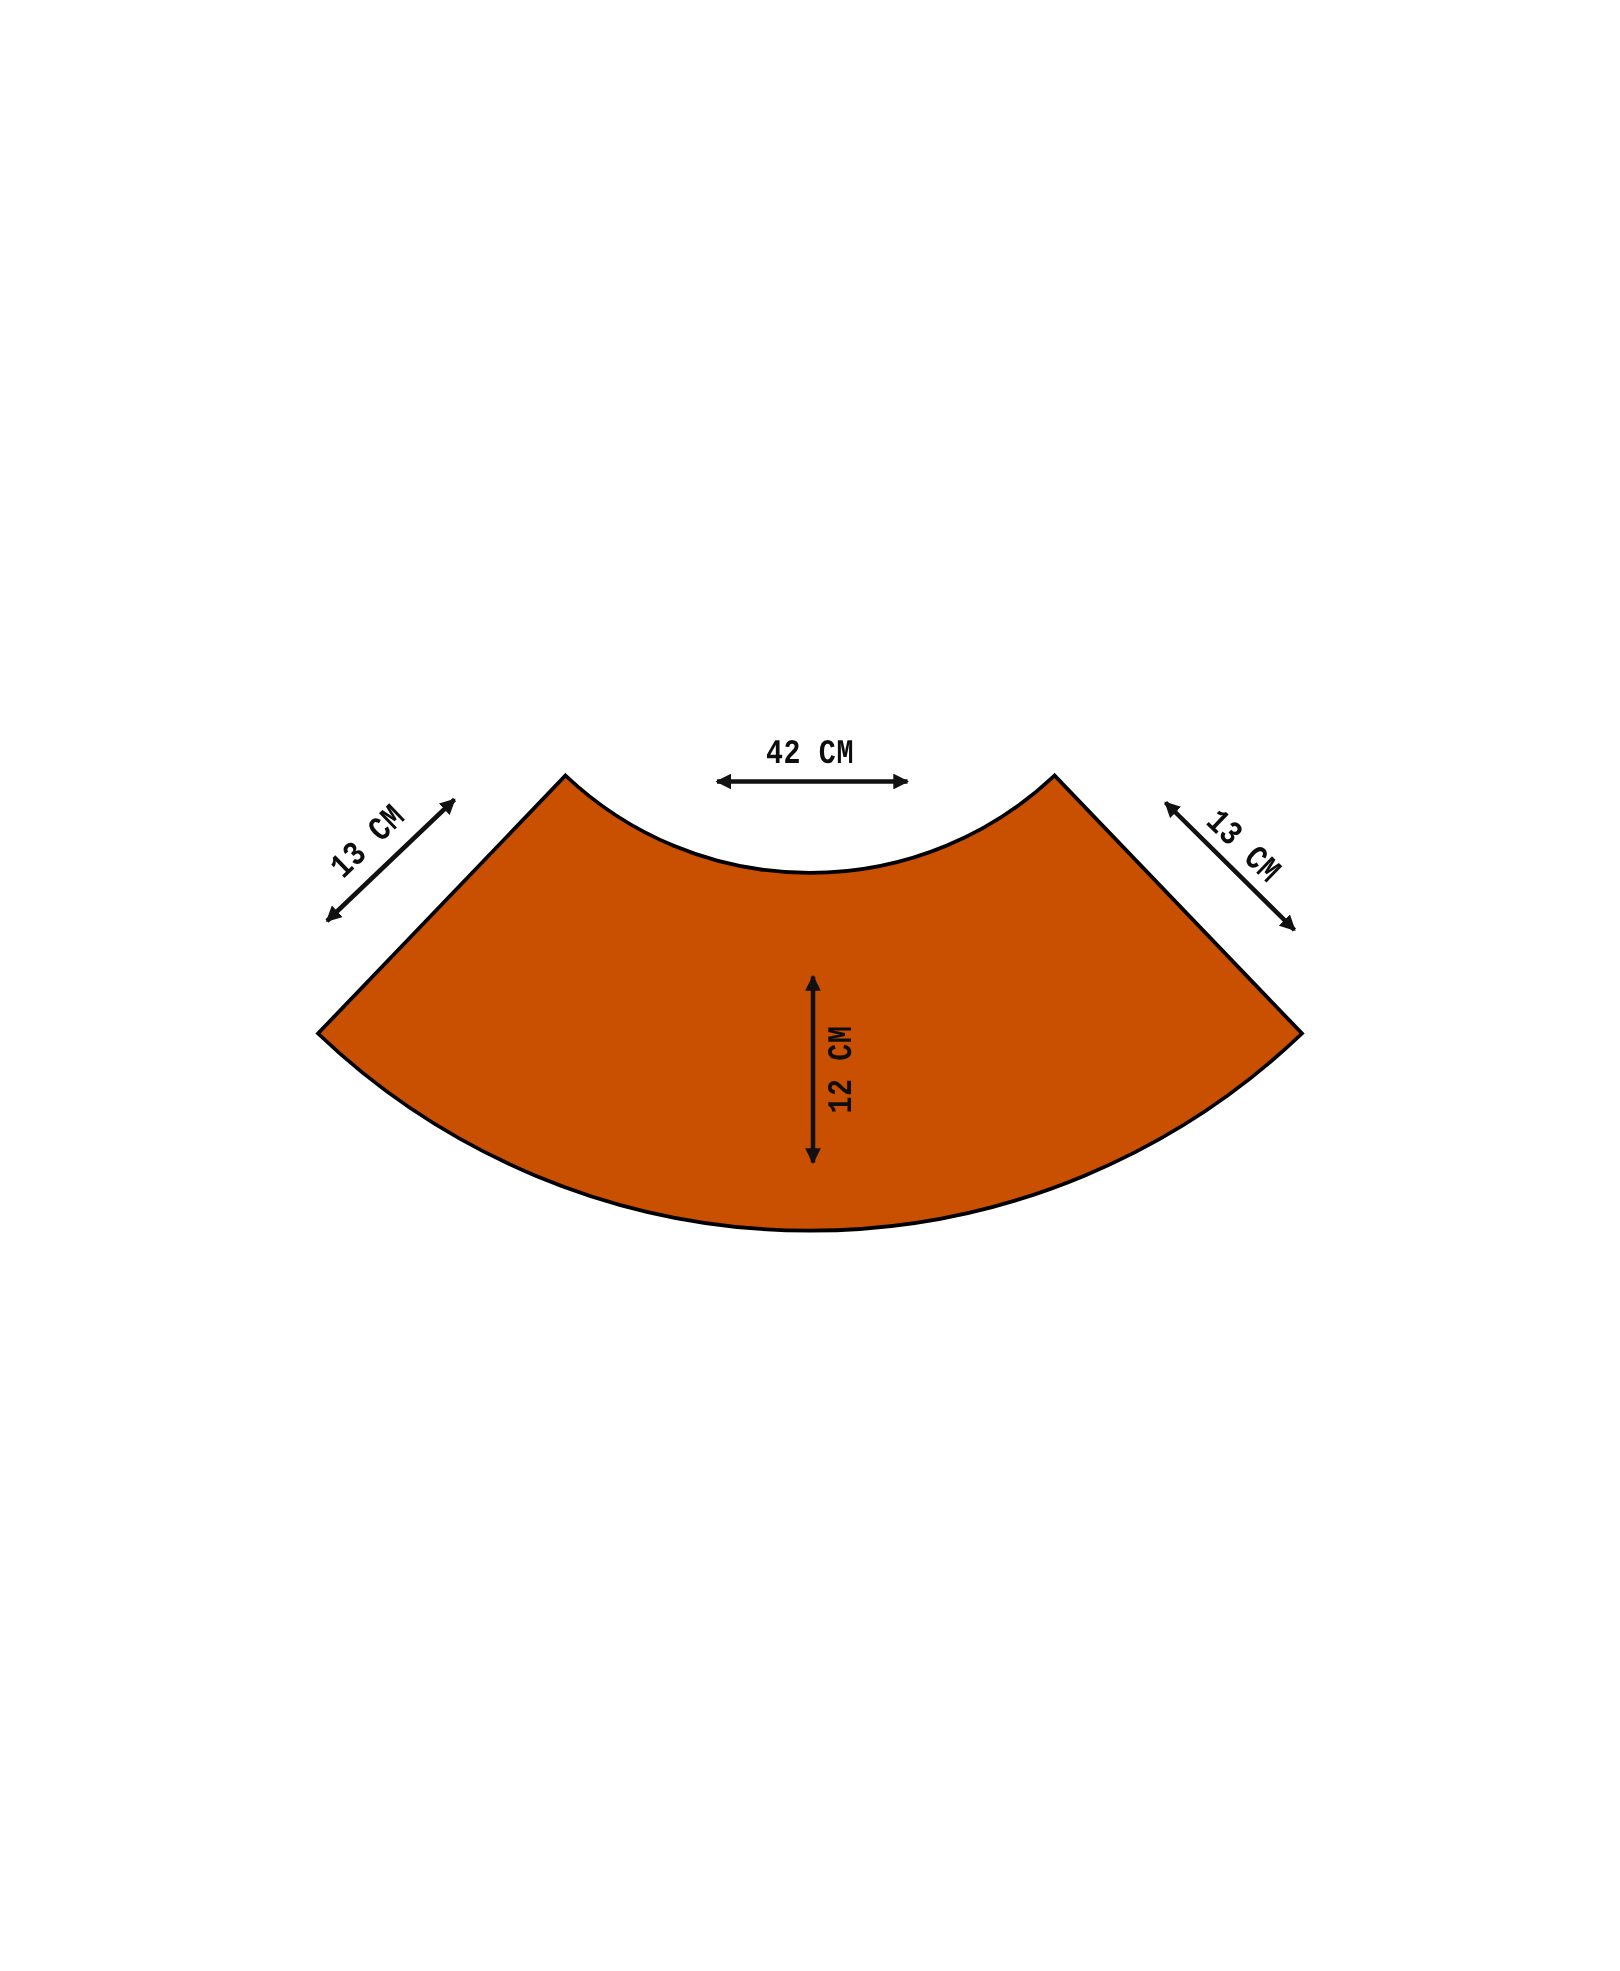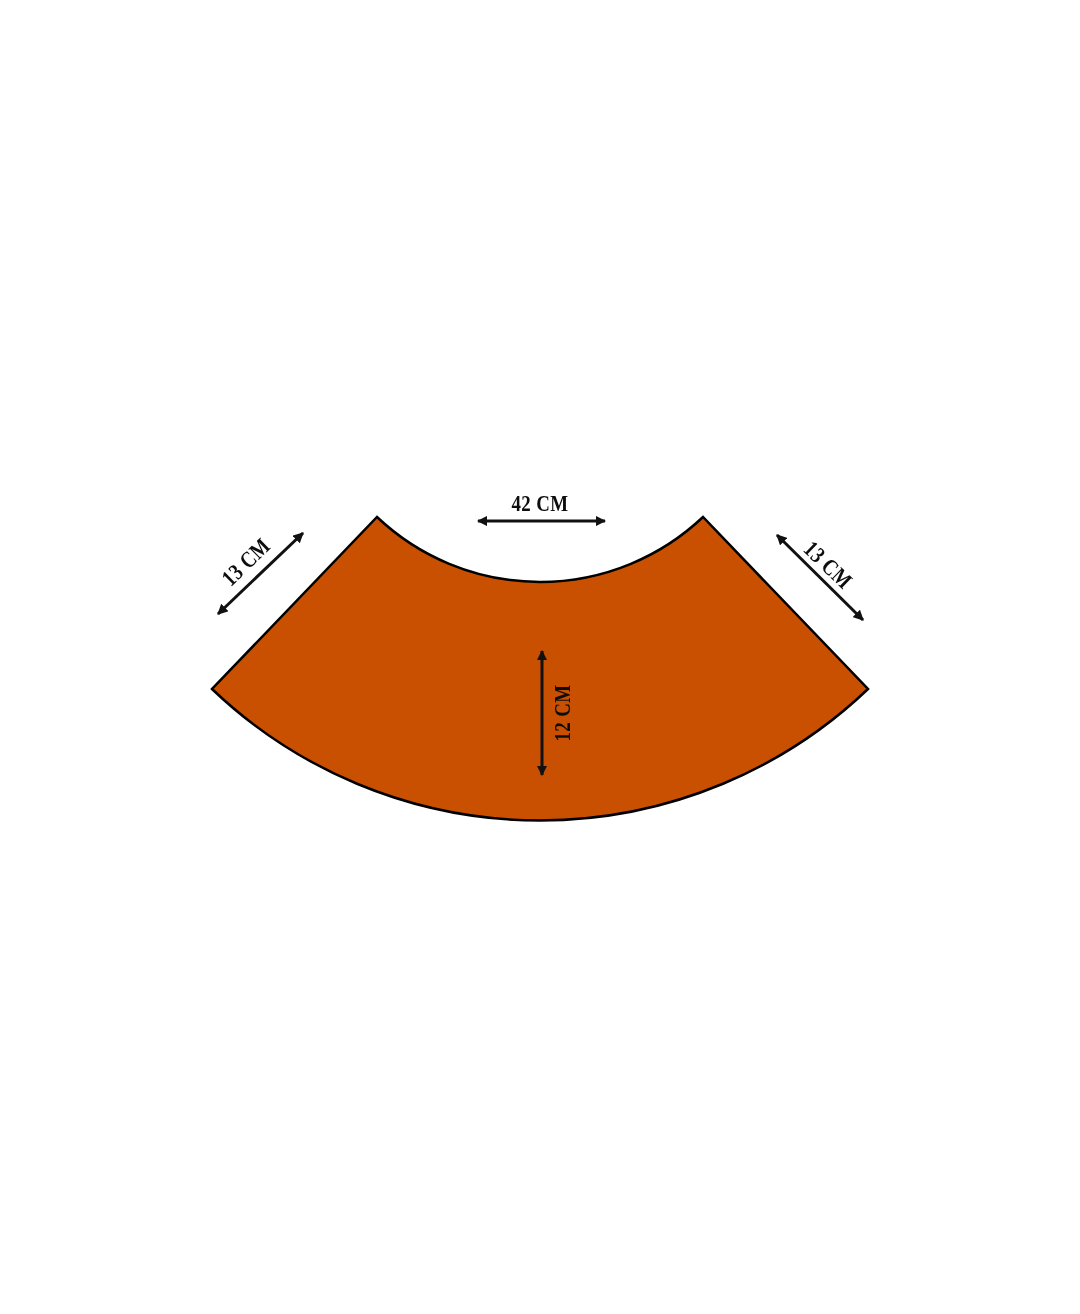--- a/index.html
+++ b/index.html
@@ -6,21 +6,21 @@
     margin: 0;
     padding: 0;
     background: #ffffff;
   }
   .canvas {
     position: relative;
     width: 1004px;
     height: 1314px;
     background: #ffffff;
     overflow: hidden;
-    font-family: Liberation Serif, serif;
+    font-family: Liberation Mono, monospace;
   }
   .canvas svg {
     position: absolute;
     left: 0;
     top: 0;
     width: 1080px;
     height: 1314px;
   }
   .dim-label {
     position: absolute;

